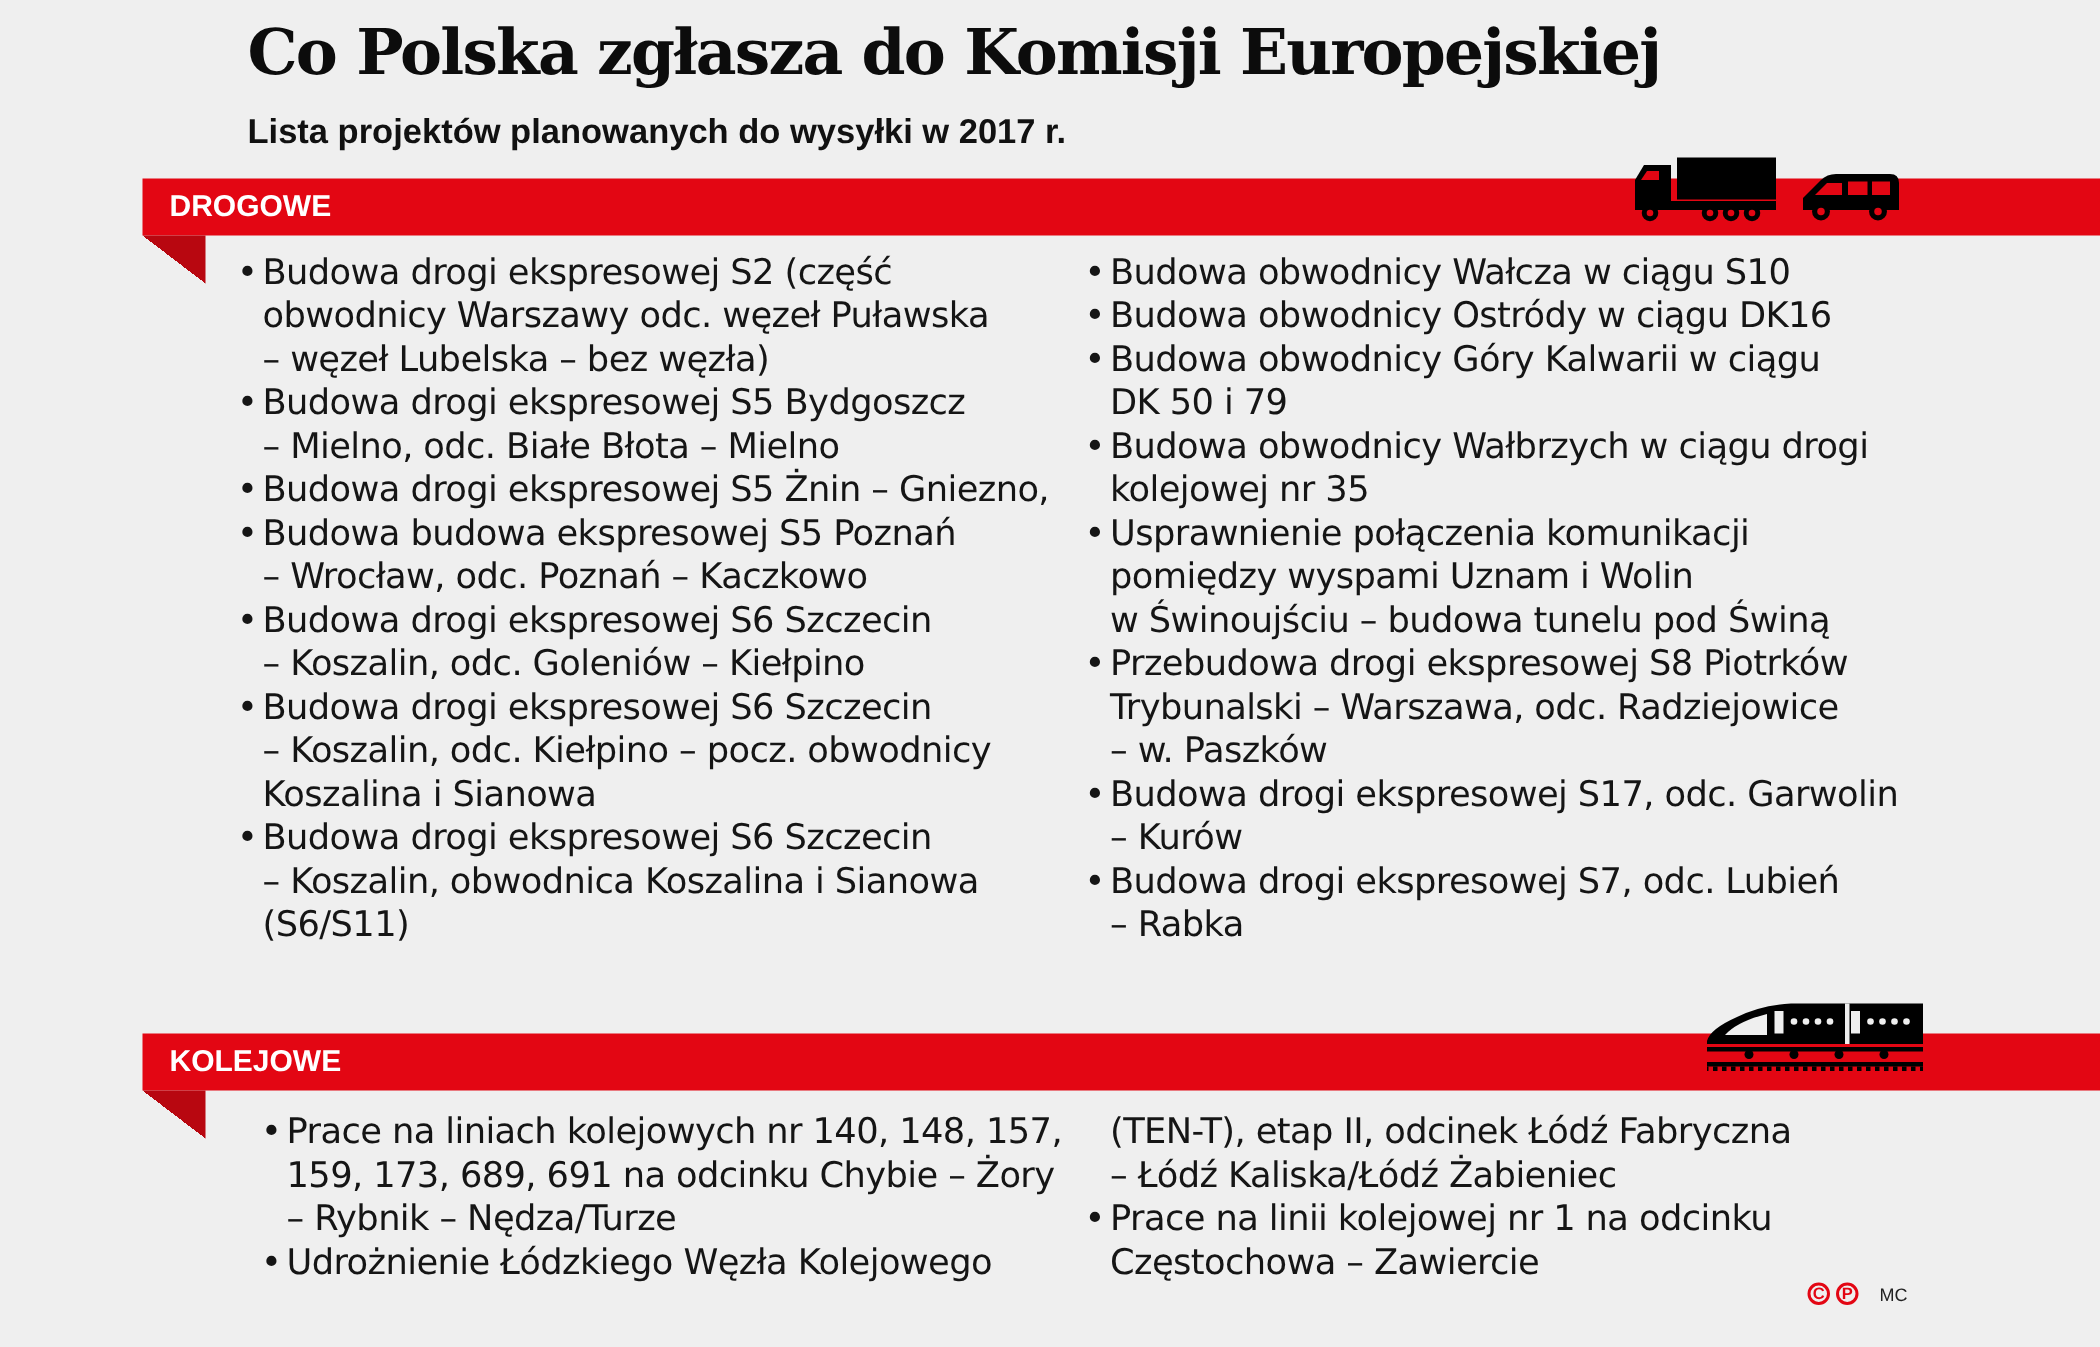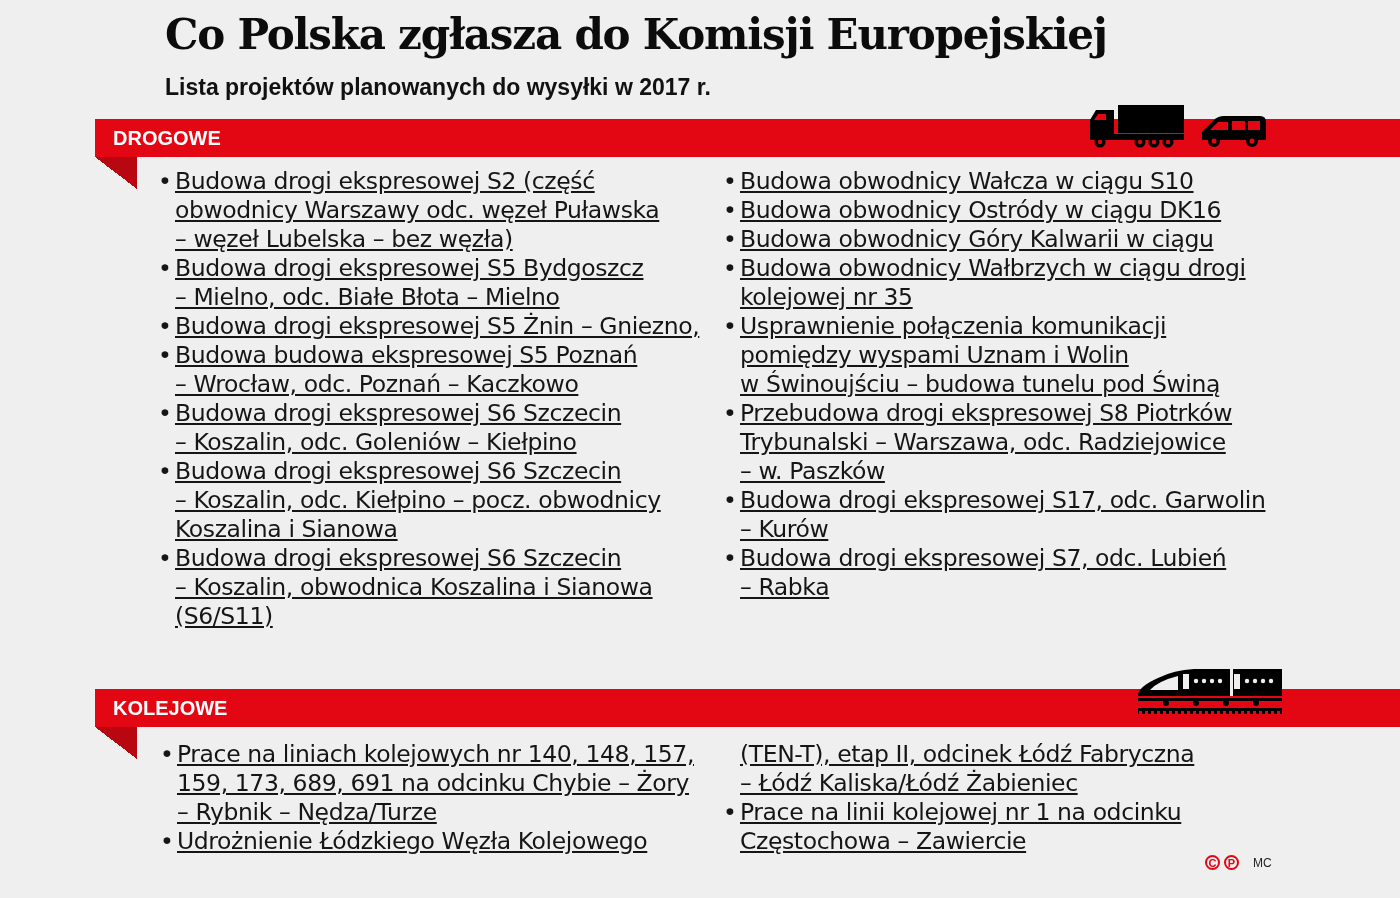--- a/index.html
+++ b/index.html
@@ -24,21 +24,21 @@
       font-family:"Liberation Sans", sans-serif; font-weight:bold; font-size:20px;
     }
     .fold-tri {
       position:absolute; left:95px; width:42px; height:32px;
       background:linear-gradient(to top right, transparent 50%, #b80710 50%);
     }
     .col { position:absolute; font-size:23.5px; line-height:29px; color:#151515; font-family:"DejaVu Sans", sans-serif; letter-spacing:-0.4px; }
     .item { position:relative; padding-left:17px; }
     .item::before { content:"•"; position:absolute; left:0; top:0; }
     .item.cont::before { content:""; }
-    .line { display:block; white-space:nowrap;text-decoration:underline; }
+    .line { display:block; white-space:nowrap; }
     .icon { position:absolute; }
     .credit { position:absolute; left:1205px; top:855px; display:flex; align-items:center; gap:4px; }
     .circ { width:15px; height:15px; border:2px solid #e30613; border-radius:50%; color:#e30613; font-size:11px; font-weight:bold; display:flex; align-items:center; justify-content:center; font-family:"Liberation Sans", sans-serif; box-sizing:border-box; }
     .mc { font-family:"Liberation Sans", sans-serif; font-size:12px; color:#222; margin-left:10px; }
   </style>
 </head>
 <body>
 
 <div class="title">Co Polska zgłasza do Komisji Europejskiej</div>
 <div class="subtitle">Lista projektów planowanych do wysyłki w 2017 r.</div>
@@ -109,20 +109,21 @@
 
 <div class="col" style="left:723px;top:167px;width:560px;">
   <div class="item">
     <span class="line">Budowa obwodnicy Wałcza w ciągu S10</span>
   </div>
   <div class="item">
     <span class="line">Budowa obwodnicy Ostródy w ciągu DK16</span>
   </div>
   <div class="item">
     <span class="line">Budowa obwodnicy Góry Kalwarii w ciągu</span>
+    <span class="line">DK 50 i 79</span>
   </div>
   <div class="item">
     <span class="line">Budowa obwodnicy Wałbrzych w ciągu drogi</span>
     <span class="line">kolejowej nr 35</span>
   </div>
   <div class="item">
     <span class="line">Usprawnienie połączenia komunikacji</span>
     <span class="line">pomiędzy wyspami Uznam i Wolin</span>
     <span class="line">w Świnoujściu – budowa tunelu pod Świną</span>
   </div>
@@ -167,21 +168,21 @@
     <circle cx="120" cy="39" r="3" fill="#000"></circle>
   <rect x="2" y="44" width="144" height="3" fill="#000"></rect>
   <rect x="2" y="47" width="144" height="3" fill="url(#ties)"></rect>
   <defs>
       <pattern id="ties" width="6" height="3" patternUnits="userSpaceOnUse">
         <rect width="3" height="3" fill="#000"></rect>
       </pattern>
     </defs>
 </svg>
 
-<div class="col" style="left:160px;top:740px;width:550px;">
+<div class="col" style="left:174px;top:740px;width:550px;">
   <div class="item">
     <span class="line">Prace na liniach kolejowych nr 140, 148, 157,</span>
     <span class="line">159, 173, 689, 691 na odcinku Chybie – Żory</span>
     <span class="line">– Rybnik – Nędza/Turze</span>
   </div>
   <div class="item">
     <span class="line">Udrożnienie Łódzkiego Węzła Kolejowego</span>
   </div>
 </div>
 

